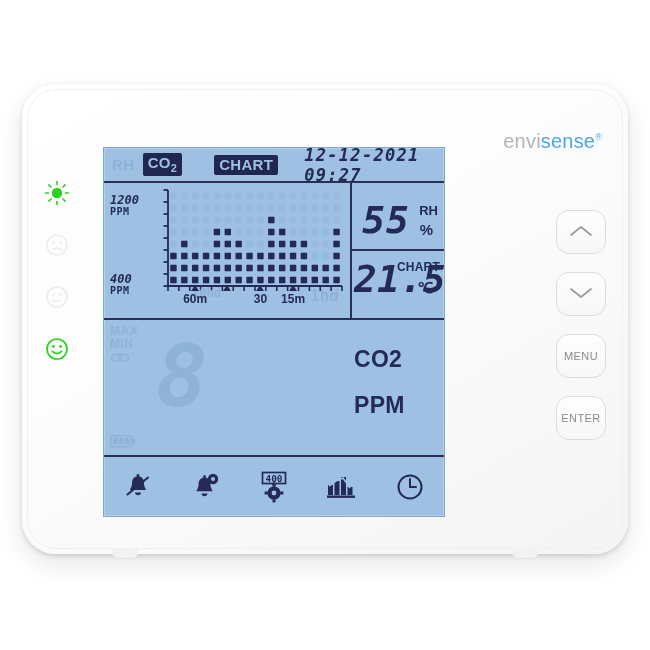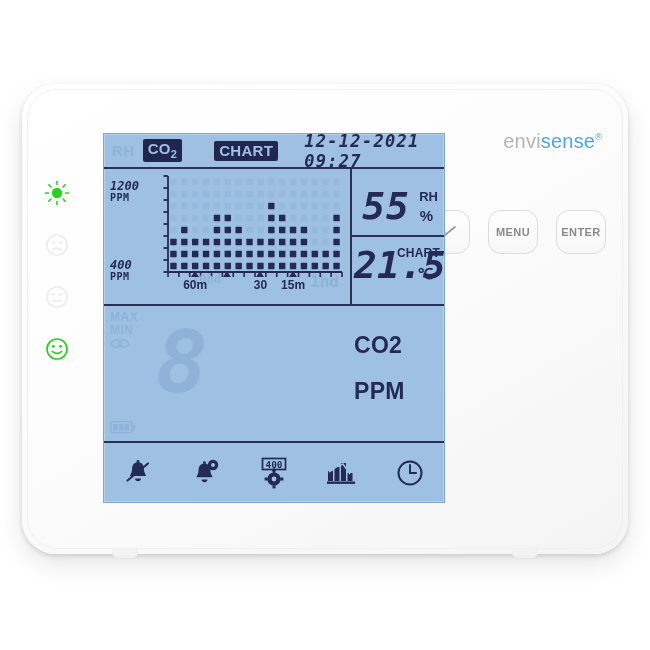--- a/index.html
+++ b/index.html
@@ -46,35 +46,35 @@
   
   #leds{
     position:absolute; left:22px; top:96px;
     display:flex; flex-direction:column; align-items:center; gap:26px;
   }
   .led{ width:26px;height:26px; position:relative; }
 
   
   #buttons{
     position:absolute; right:22px; top:126px;
-    display:flex; flex-direction:row; align-items:center; gap:18px;font-weight:bold;
+    display:flex; flex-direction:column; align-items:center; gap:18px;
   }
   .btn{
     width:48px;height:42px;
     border:1px solid #dcdcdc;
     border-radius:13px;
     background:linear-gradient(180deg,#fefefe,#f7f7f7);
     display:flex;align-items:center;justify-content:center;
     color:#8a8a8a; font-size:11px; letter-spacing:.4px;
     box-shadow:inset 0 1px 0 #fff;
   }
 
   
   #lcd{
-    position:absolute; left:81px; top:49px;
+    position:absolute; left:81px; top:63px;
     width:340px; height:368px;
     background:#9dc0e3;
     border:1px solid #7fa6cc;
     box-shadow:inset 0 0 0 1px rgba(255,255,255,.25);
     color:#1e2352;
     overflow:hidden;
   }
   .lcdline{ background:#2a2f57; }
 
   

